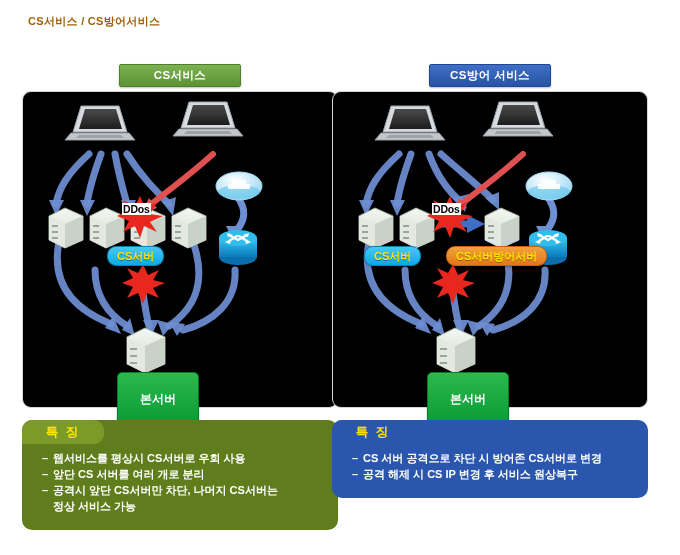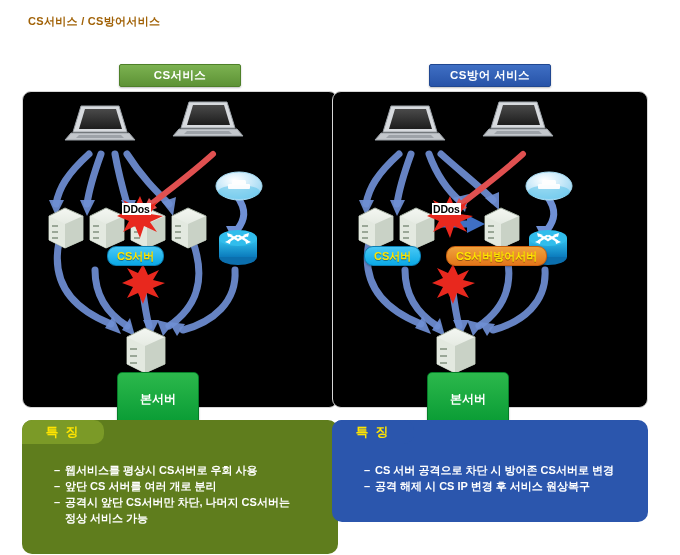--- a/index.html
+++ b/index.html
@@ -136,21 +136,21 @@
     align-items: center;
     justify-content: center;
     font-size: 12.5px;
     font-weight: bold;
     color: #ffe400;
     letter-spacing: 2px;
   }
   .tab-olive { background: #7b9a27; }
   .tab-blue  { background: #2b56ad; }
   .feature-list {
-    margin: 16px;
+    margin: 4px;
     padding: 0;
     list-style: none;
   }
   .feature-list li {
     color: #ffffff;
     font-size: 11px;
     line-height: 16px;
     font-weight: bold;
     padding-left: 11px;
     position: relative;

